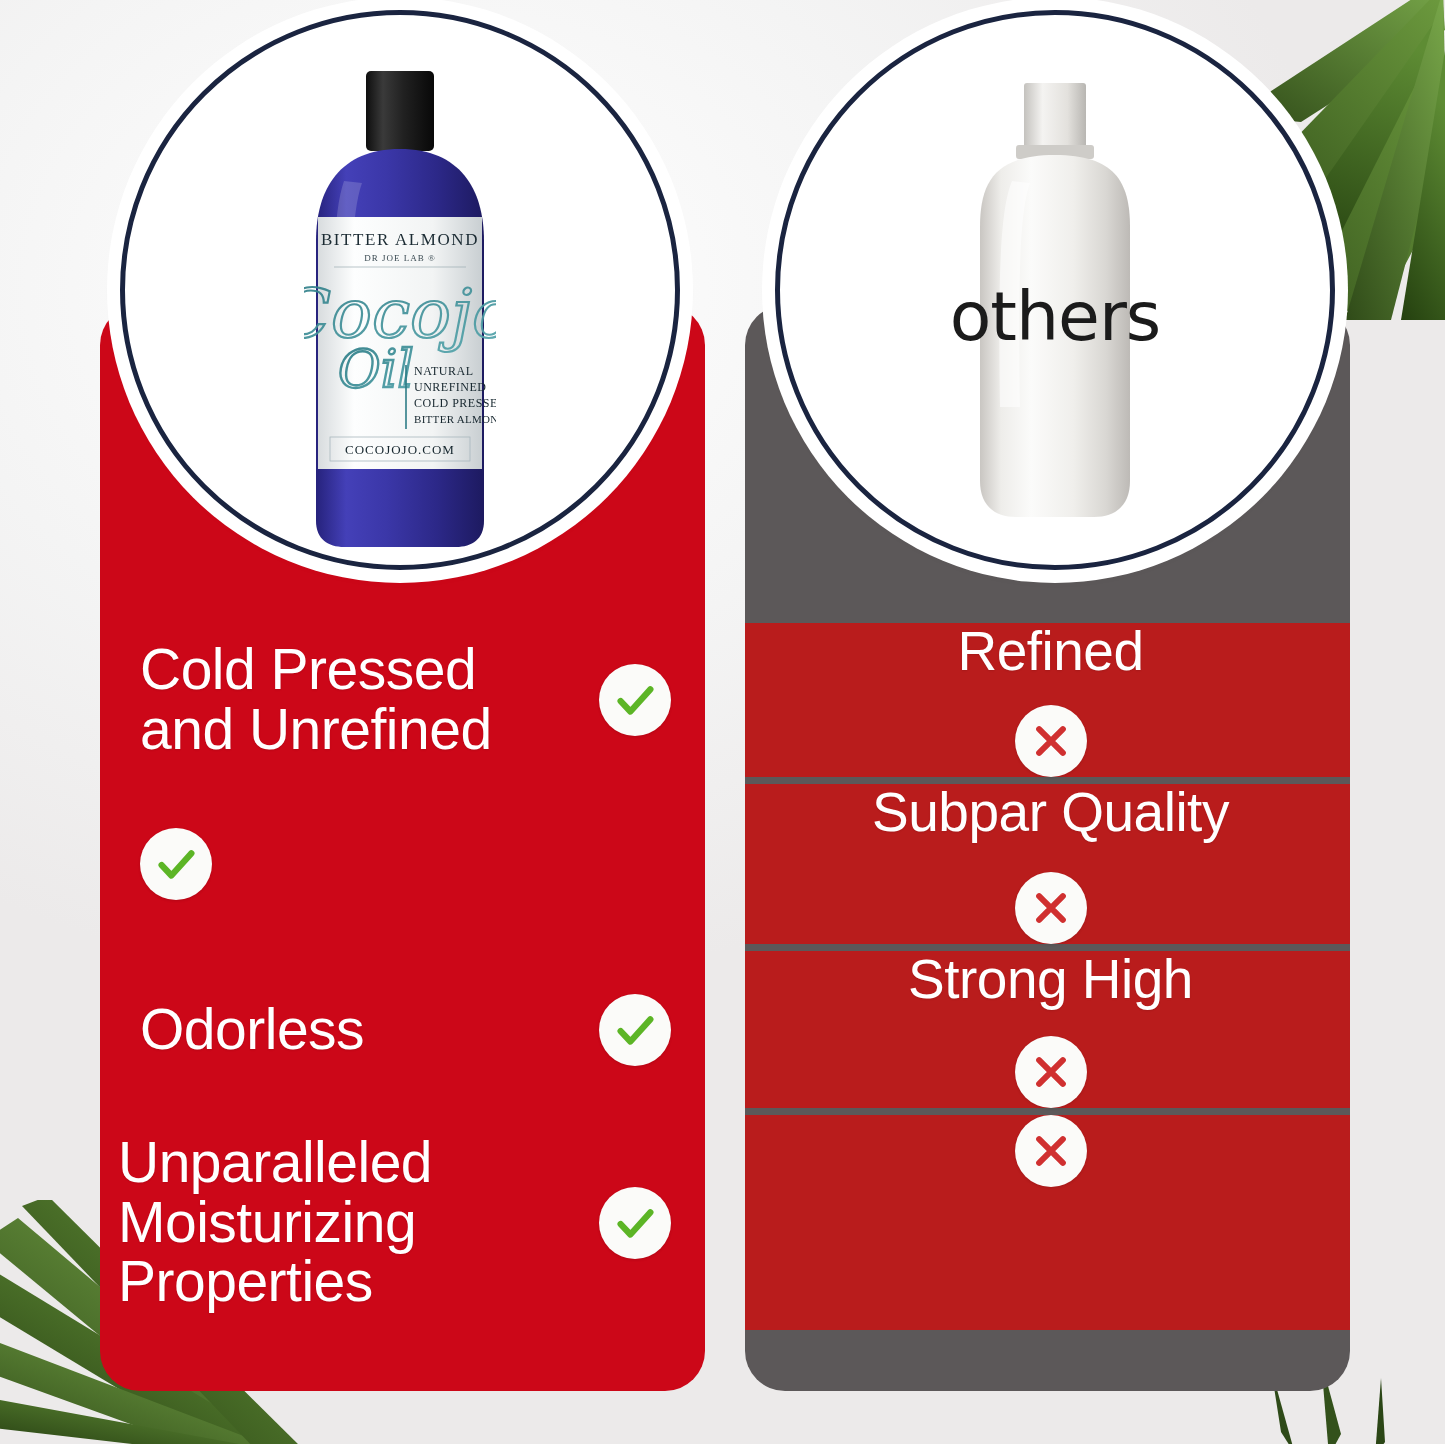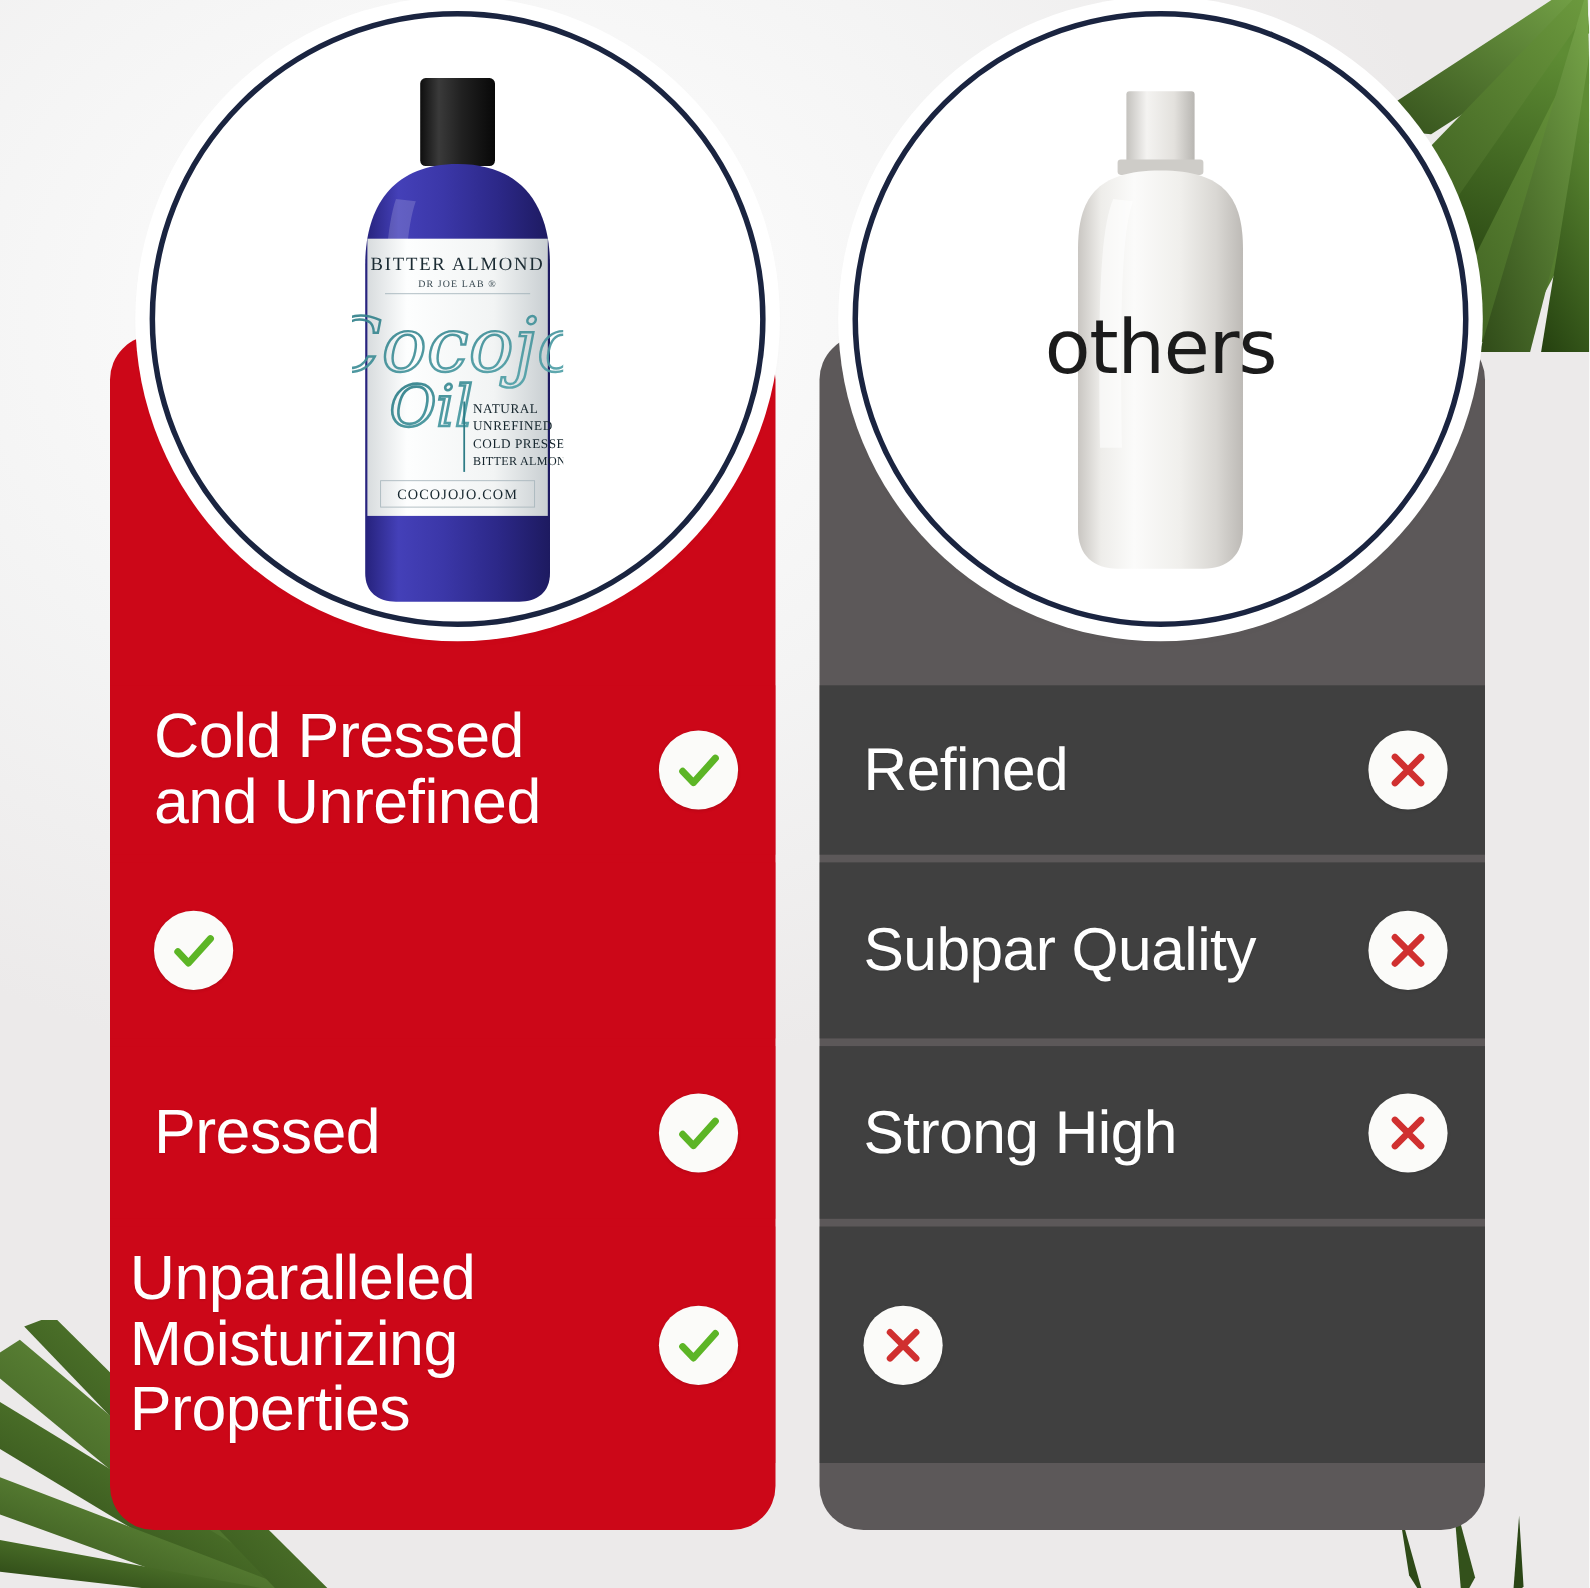--- a/index.html
+++ b/index.html
@@ -40,21 +40,21 @@
   .panel.right .rows { top:318px; }
 
   .row {
     display:flex;
     align-items:center;
     justify-content:space-between;
     padding:0 34px 0 40px;
     color:#ffffff;
   }
   .panel.left  .row { background:#CC0718; }
-  .panel.right .row { background:#404040; }
+  .panel.right .row { background:#b91c1c;flex-direction:column; }
 
   .row-label {
     font-size:57px;
     line-height:1.05;
     font-weight:400;
     letter-spacing:-0.5px;
     white-space:pre-line;
     text-shadow:0 1px 2px rgba(0,0,0,.10);
   }
   .panel.right .row-label { font-size:55px; }
@@ -83,21 +83,21 @@
 
   
   .hero {
     position:absolute;
     border-radius:50%;
     background:#ffffff;
     border:5px solid #1A2440;
     box-shadow:0 0 0 13px #ffffff, 0 4px 16px rgba(0,0,0,.10);
     overflow:hidden;
   }
-  .hero.left  { left:136px; top:10px;  width:560px; height:560px; }
+  .hero.left  { left:120px; top:10px;  width:560px; height:560px; }
   .hero.right { left:775px; top:10px;  width:560px; height:560px; }
 
   .hero-inner { position:absolute; inset:0; display:flex; align-items:center; justify-content:center; }
 
   
   .bottle-cocojojo { position:absolute; left:50%; top:54px; transform:translateX(-50%); width:192px; height:480px; }
 
   
   .bottle-others { position:absolute; left:50%; top:62px; transform:translateX(-50%); width:210px; height:450px; }
   .others-word {
@@ -181,21 +181,21 @@
 
       <div class="row">
         <div class="badge">
           <svg viewBox="0 0 24 24">
             <path d="M4.5 12.6 L9.6 18 L20 6.4" fill="none" stroke="#5CB526" stroke-width="3.3" stroke-linecap="round" stroke-linejoin="round"></path>
           </svg>
         </div>
       </div>
 
       <div class="row">
-        <div class="row-label">Pressed</div>
+        <div class="row-label">Odorless</div>
         <div class="badge">
           <svg viewBox="0 0 24 24">
             <path d="M4.5 12.6 L9.6 18 L20 6.4" fill="none" stroke="#5CB526" stroke-width="3.3" stroke-linecap="round" stroke-linejoin="round"></path>
           </svg>
         </div>
       </div>
 
       <div class="row">
         <div class="row-label">Unparalleled
 Moisturizing

